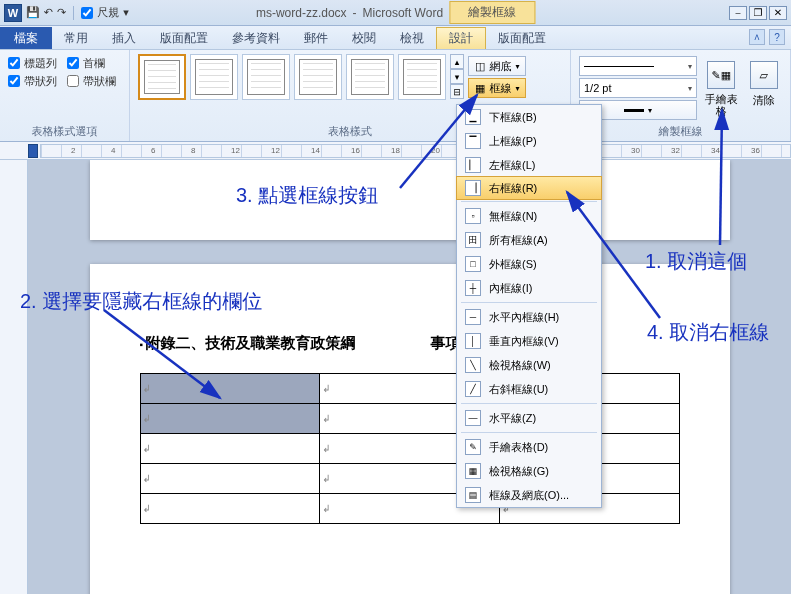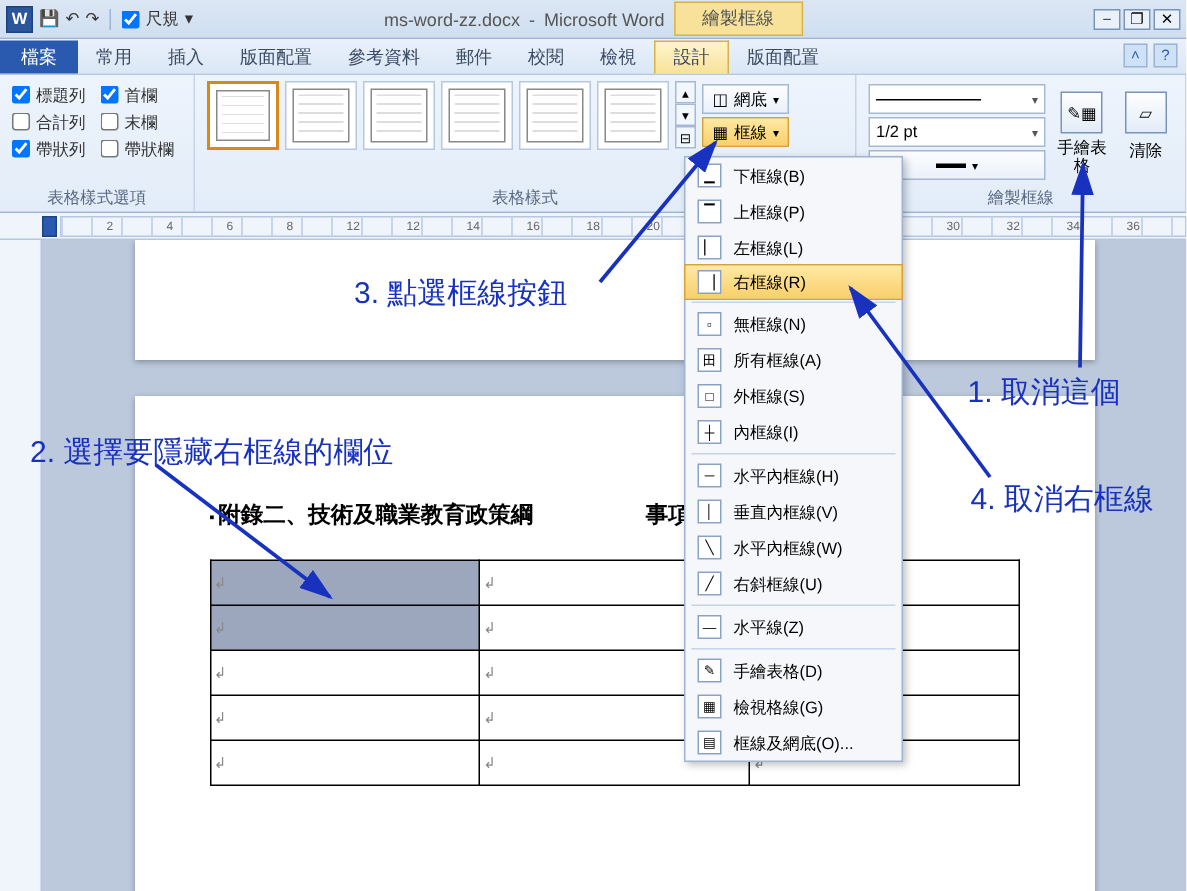--- a/index.html
+++ b/index.html
@@ -126,26 +126,20 @@
   </div>
 </div>
 
 <div class="ribbon">
   <div class="ribbon-group" style="width:130px">
     <div class="chk-row">
         <input type="checkbox" checked="" style="">
         <span>標題列</span>
         <input type="checkbox" checked="" style="margin-left: 6px;">
         <span>首欄</span>
-      </div>
-    <div class="chk-row">
-        <input type="checkbox" style="">
-        <span>合計列</span>
-        <input type="checkbox" style="margin-left: 6px;">
-        <span>末欄</span>
       </div>
     <div class="chk-row">
         <input type="checkbox" checked="" style="">
         <span>帶狀列</span>
         <input type="checkbox" style="margin-left: 6px;">
         <span>帶狀欄</span>
       </div>
     <div class="label">表格樣式選項</div>
   </div>
 
@@ -308,21 +302,21 @@
     <div class="menu-item">
       <span class="micon">─</span>
       <span>水平內框線(H)</span>
     </div>
     <div class="menu-item">
       <span class="micon">│</span>
       <span>垂直內框線(V)</span>
     </div>
     <div class="menu-item">
       <span class="micon">╲</span>
-      <span>水平內框線(W)</span>
+      <span>檢視格線(W)</span>
     </div>
     <div class="menu-item">
       <span class="micon">╱</span>
       <span>右斜框線(U)</span>
     </div>
     <div class="menu-sep"></div>
     <div class="menu-item">
       <span class="micon">—</span>
       <span>水平線(Z)</span>
     </div>

